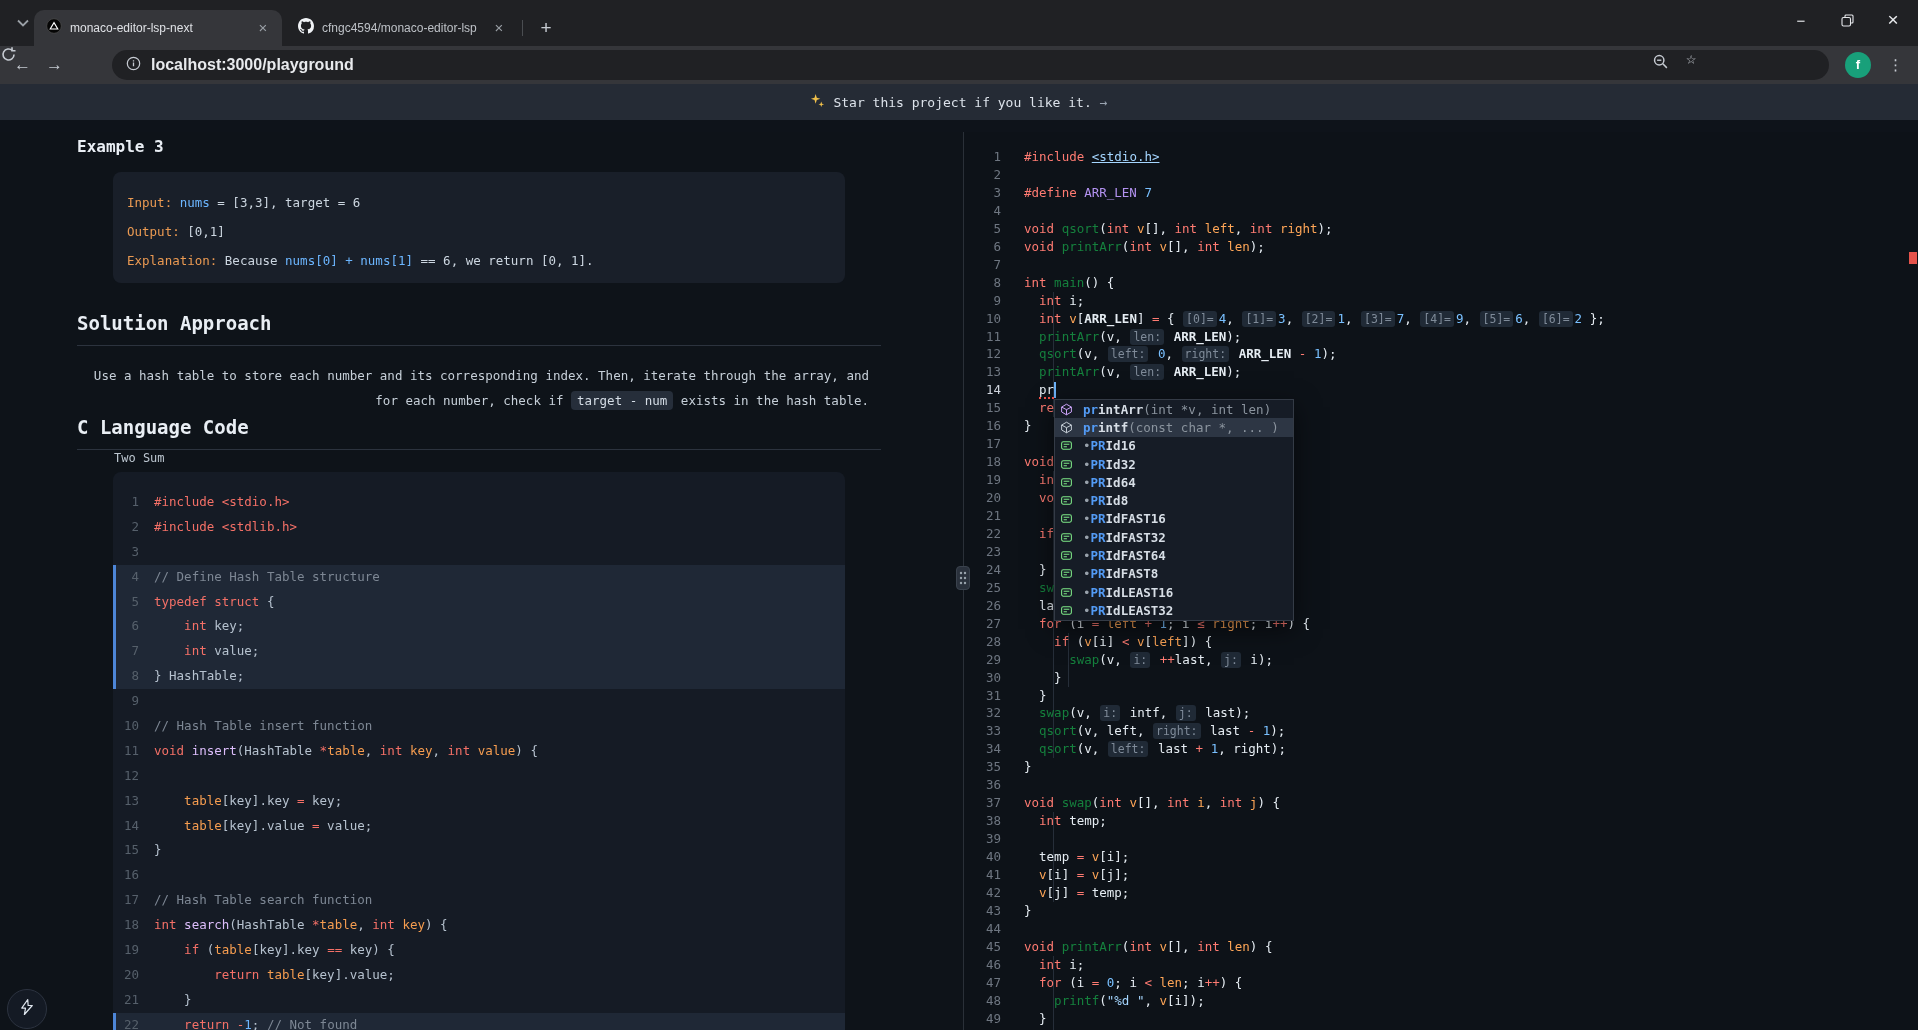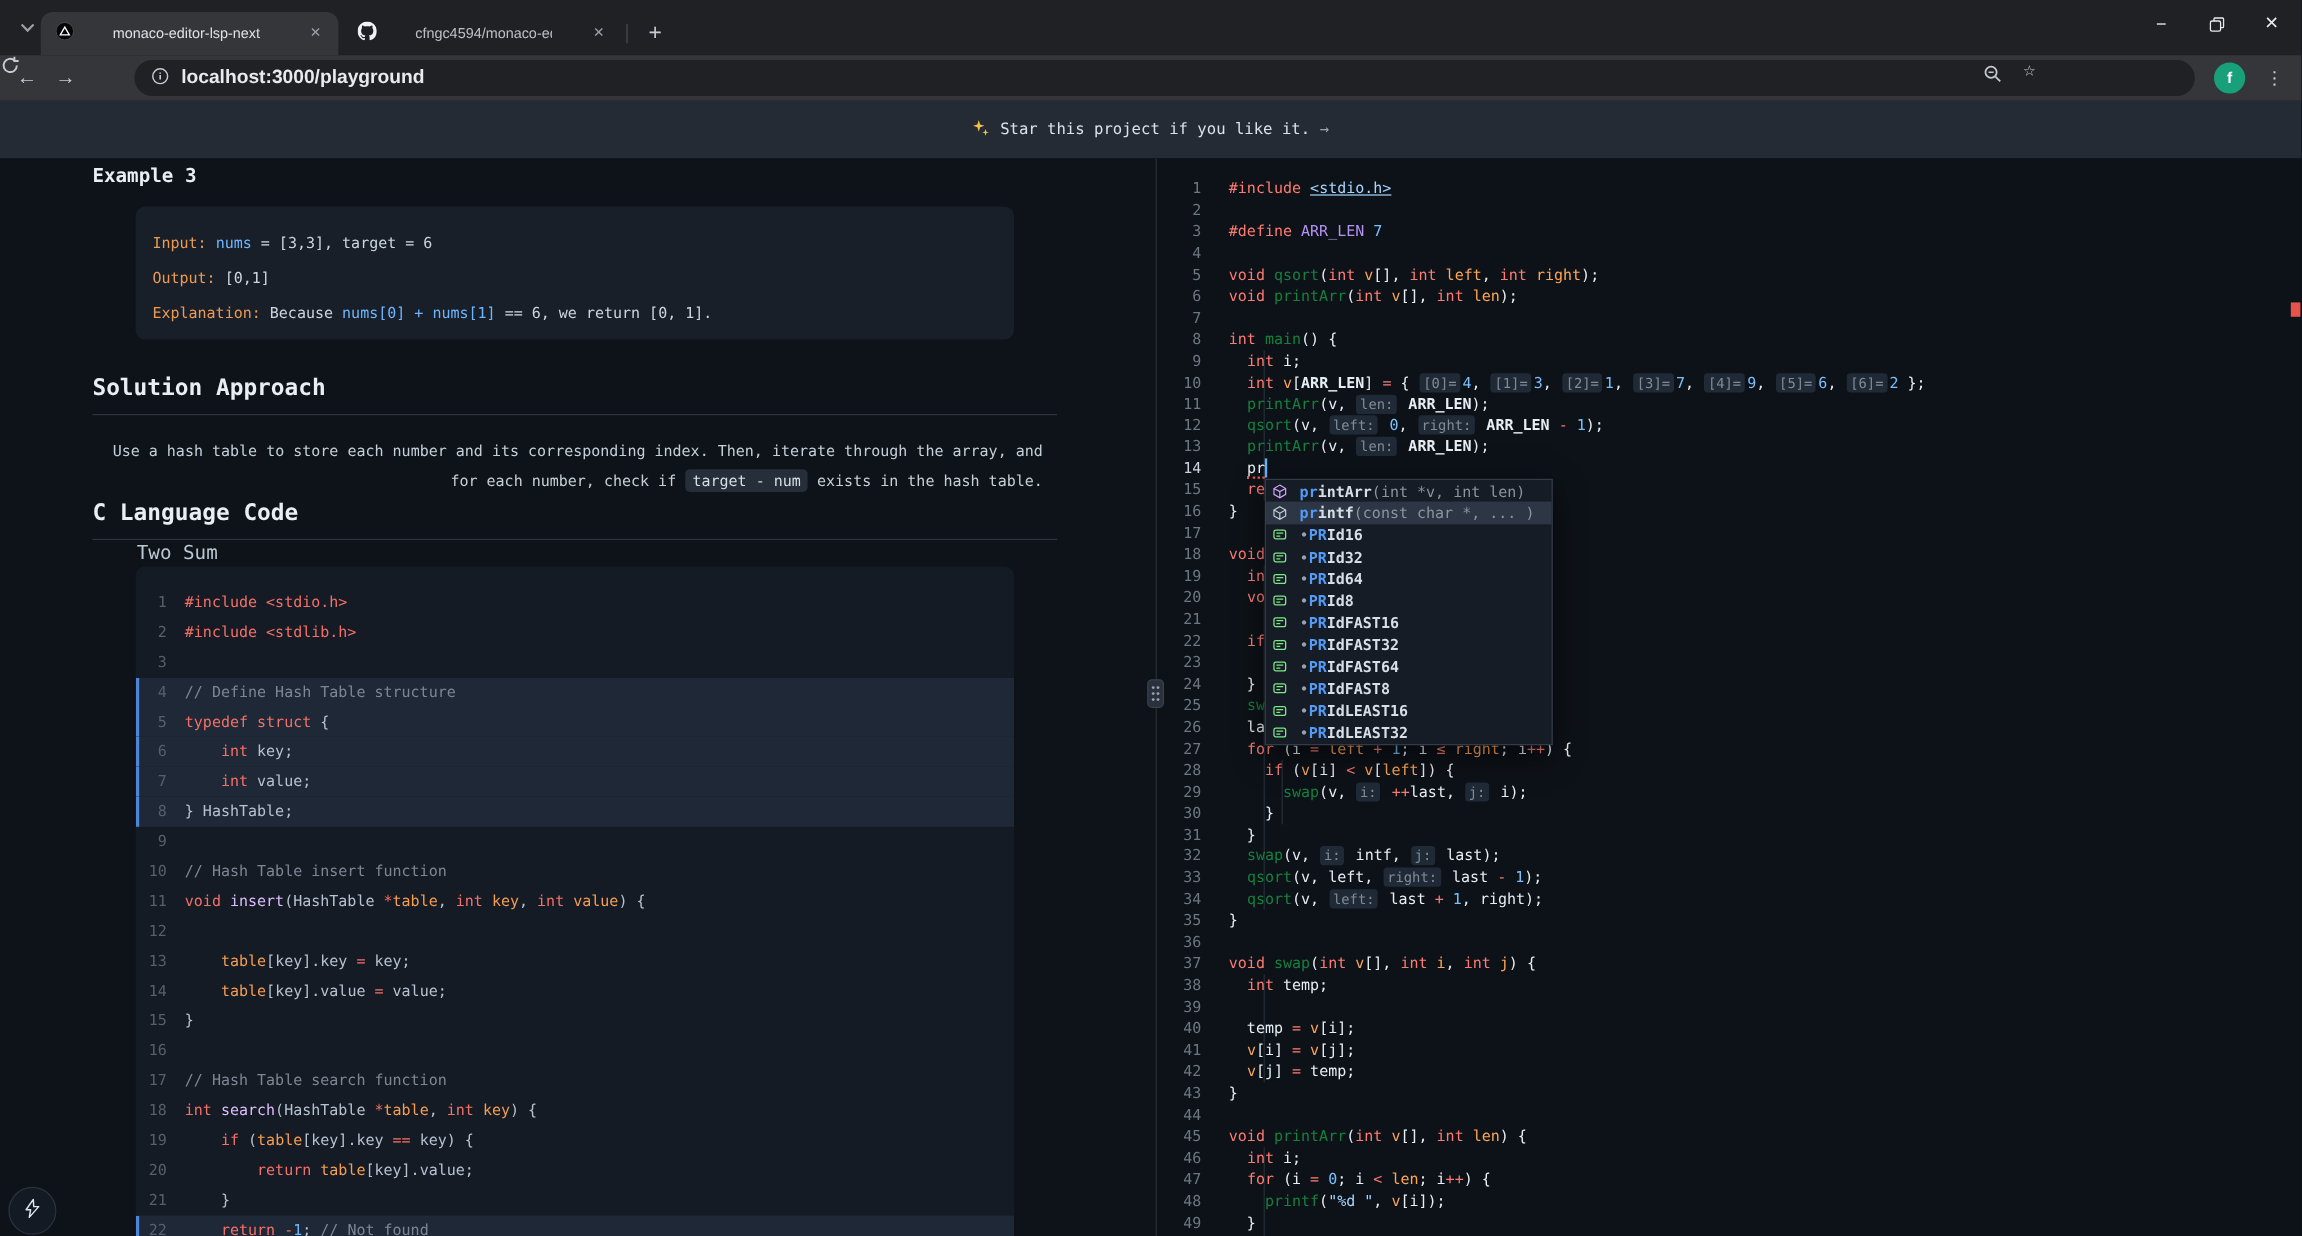--- a/index.html
+++ b/index.html
@@ -3,21 +3,21 @@
 <meta charset="utf-8">
 <style>
   * { margin:0; padding:0; box-sizing:border-box; }
   html,body { width:1918px; height:1030px; overflow:hidden; background:#0e131a; }
   body { font-family:"DejaVu Sans Mono", monospace; position:relative; }
   .sans { font-family:"Liberation Sans", sans-serif; }
 
   
   #tabstrip { position:absolute; left:0; top:0; width:1918px; height:46px; background:#202124; }
   #tabsearch { position:absolute; left:10px; top:12px; width:26px; height:22px; border-radius:6px; color:#9aa0a6; display:flex; align-items:center; justify-content:center; }
-  .tab { position:absolute; top:10px; height:36px; display:flex; align-items:center; padding:0 10px 0 12px;gap:24px; }
+  .tab { position:absolute; top:10px; height:36px; display:flex; align-items:center; padding:0 10px 0 12px; }
   #tab1 { left:34px; width:248px; background:#35363a; border-radius:10px 10px 0 0; }
   #tab2 { left:286px; width:232px; }
   .tab .title { font-family:"Liberation Sans",sans-serif; font-size:12px; color:#dfe1e5; margin-left:8px; white-space:nowrap; overflow:hidden; flex:1; }
   #tab2 .title { color:#bdc1c6; }
   .tab .close { color:#9aa0a6; font-family:"Liberation Sans",sans-serif; font-size:15px; margin-left:6px; width:18px; height:18px; line-height:17px; text-align:center; border-radius:50%; }
   .tabsep { position:absolute; left:522px; top:20px; width:1px; height:16px; background:#4a4d51; }
   #newtab { position:absolute; left:532px; top:14px; width:28px; height:28px; color:#c6cbd2; font-family:"Liberation Sans",sans-serif; font-size:19px; text-align:center; line-height:27px; border-radius:50%; }
   .winbtn { position:absolute; top:0; width:46px; height:40px; color:#e8eaed; font-family:"Liberation Sans",sans-serif; display:flex; align-items:center; justify-content:center; font-size:15px; }
   #win-min { left:1778px; } #win-max { left:1824px; } #win-close { left:1870px; }
 
@@ -26,34 +26,34 @@
   #nav-back { left:14px; } #nav-fwd { left:46px; } #nav-reload { left:84px; top:10px; transform:none; }
   #omnibox { position:absolute; left:112px; top:4px; width:1717px; height:30px; background:#202124; border-radius:15px; display:flex; align-items:center; }
   #omni-info { margin-left:14px; }
   #omni-url { font-family:"Liberation Sans",sans-serif; font-size:16px; color:#e8eaed; margin-left:10px; flex:1;font-weight:bold; }
   #omni-zoom { position:absolute; left:1652px; top:7px; }
   #omni-star { position:absolute; left:1686px; top:2px; color:#c6cbd2; font-size:17px; }
   #avatar { position:absolute; left:1845px; top:52px; width:26px; height:26px; border-radius:50%; background:#18a07a; color:#fff; font-family:"Liberation Sans",sans-serif; font-size:13px; font-weight:bold; text-align:center; line-height:26px; }
   #menu-dots { position:absolute; left:1888px; top:52px; color:#c6cbd2; font-size:15px; line-height:26px; }
 
   
-  #banner { position:absolute; left:0; top:84px; width:1918px; height:48px; background:#252b35; display:flex; align-items:center; justify-content:center; gap:8px; font-size:13px; color:#dce2ea; }
+  #banner { position:absolute; left:0; top:84px; width:1918px; height:36px; background:#252b35; display:flex; align-items:center; justify-content:center; gap:8px; font-size:13px; color:#dce2ea; }
   #banner .arrow { color:#9aa4b1; }
 
   
   #docpanel { position:absolute; left:0; top:132px; width:963px; height:898px; background:#0e1319; overflow:hidden; }
   .h3 { position:absolute; left:77px; font-size:16px; font-weight:bold; color:#e9eef4; }
   .h2 { position:absolute; left:77px; font-size:19px; font-weight:bold; color:#e9eef4; }
   .rule { position:absolute; left:77px; width:804px; height:1px; background:#2c333e; }
   #exblock { position:absolute; left:113px; top:40px; width:732px; height:111px; background:#191f29; border-radius:8px; padding-top:16px; }
   #exblock .xrow { height:29px; line-height:29px; padding-left:14px; font-size:12.5px; white-space:pre; }
   .x-o { color:#eb9a52; } .x-b { color:#6cb6ff; } .x-w { color:#ccd6e0; }
   #para { position:absolute; left:77px; top:231px; width:792px; font-size:12.5px; line-height:25px; color:#c6cfd8;text-align:right; }
   .chip { background:#262e3a; border-radius:4px; padding:2px 6px; color:#d5dde6; }
-  #twosum { position:absolute; left:114px; top:319px; font-size:16px; color:#bdc7d1; }
+  #twosum { position:absolute; left:114px; top:319px; font-size:12px; color:#bdc7d1; }
   #leftblock { position:absolute; left:113px; top:340px; width:732px; height:558px; background:#151b25; border-radius:8px 8px 0 0; padding-top:18px; overflow:hidden; }
   .lrow { display:flex; height:24.9px; line-height:24.9px; font-size:12.5px; }
   .lrow.hl { background:#1f2836; box-shadow:inset 3px 0 0 #4d86d8; }
   .lln { width:26px; text-align:right; color:#56606b; flex:none; }
   .lcode { margin-left:15px; white-space:pre; }
   #leftblock .k { color:#f47067; } #leftblock .f { color:#dcbdfb; } #leftblock .p { color:#f69d50; }
   #leftblock .w { color:#b6c2cf; } #leftblock .c { color:#7d8794; } #leftblock .n { color:#6cb6ff; }
 
   
   #edpanel { position:absolute; left:963px; top:132px; width:955px; height:898px; background:#0d1218; border-left:1px solid #2a3038; overflow:hidden; }

